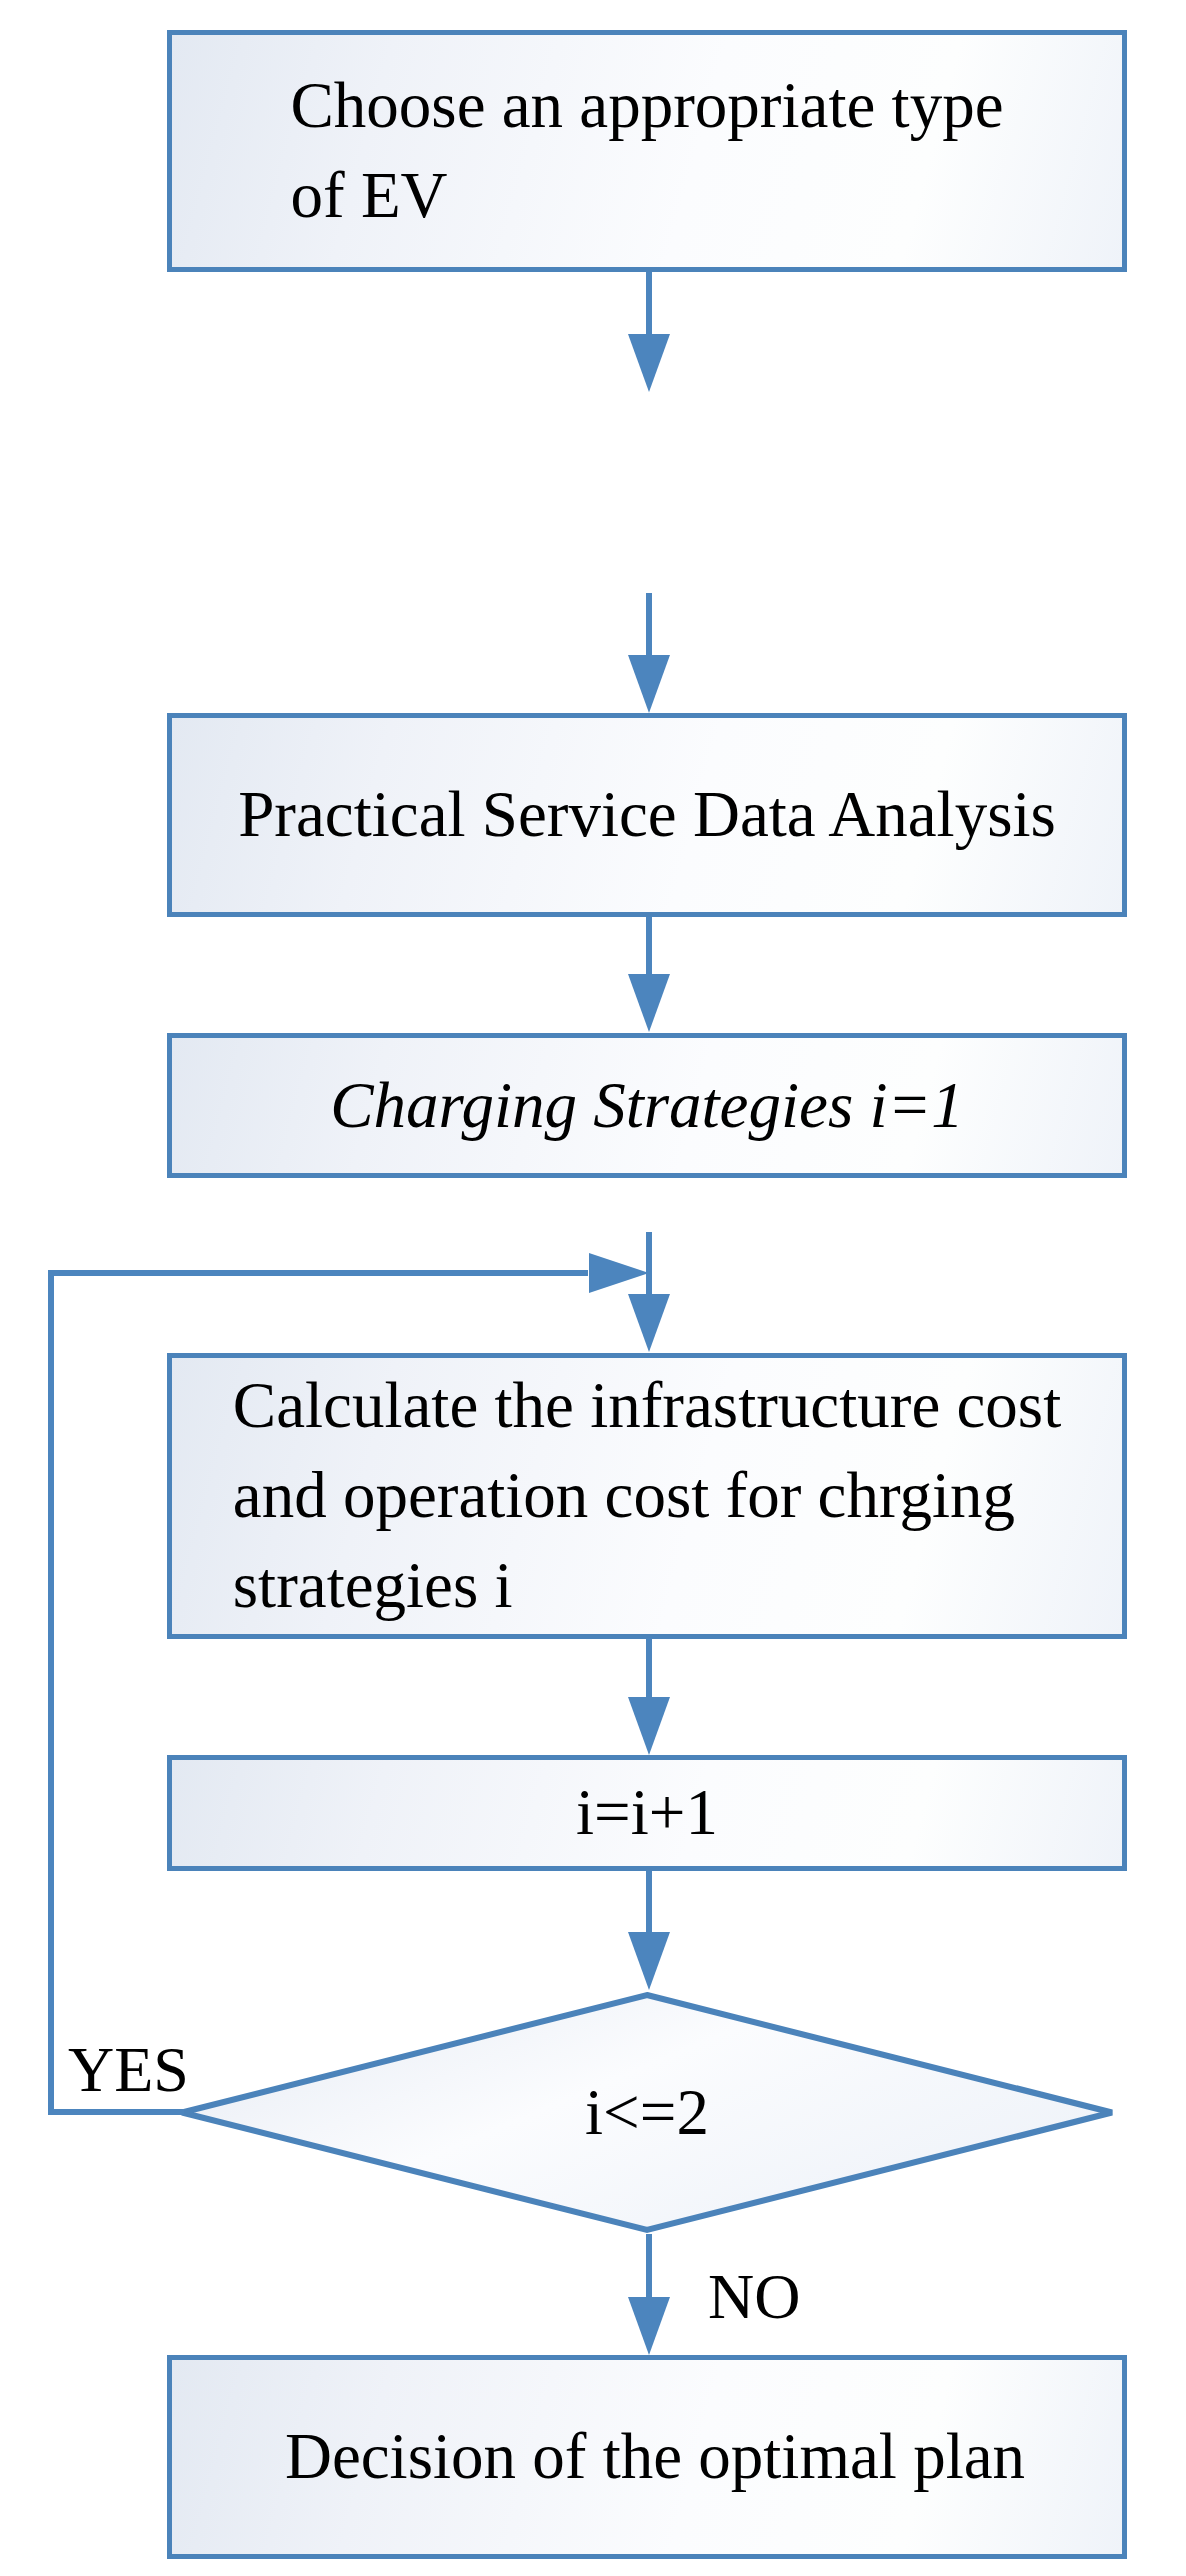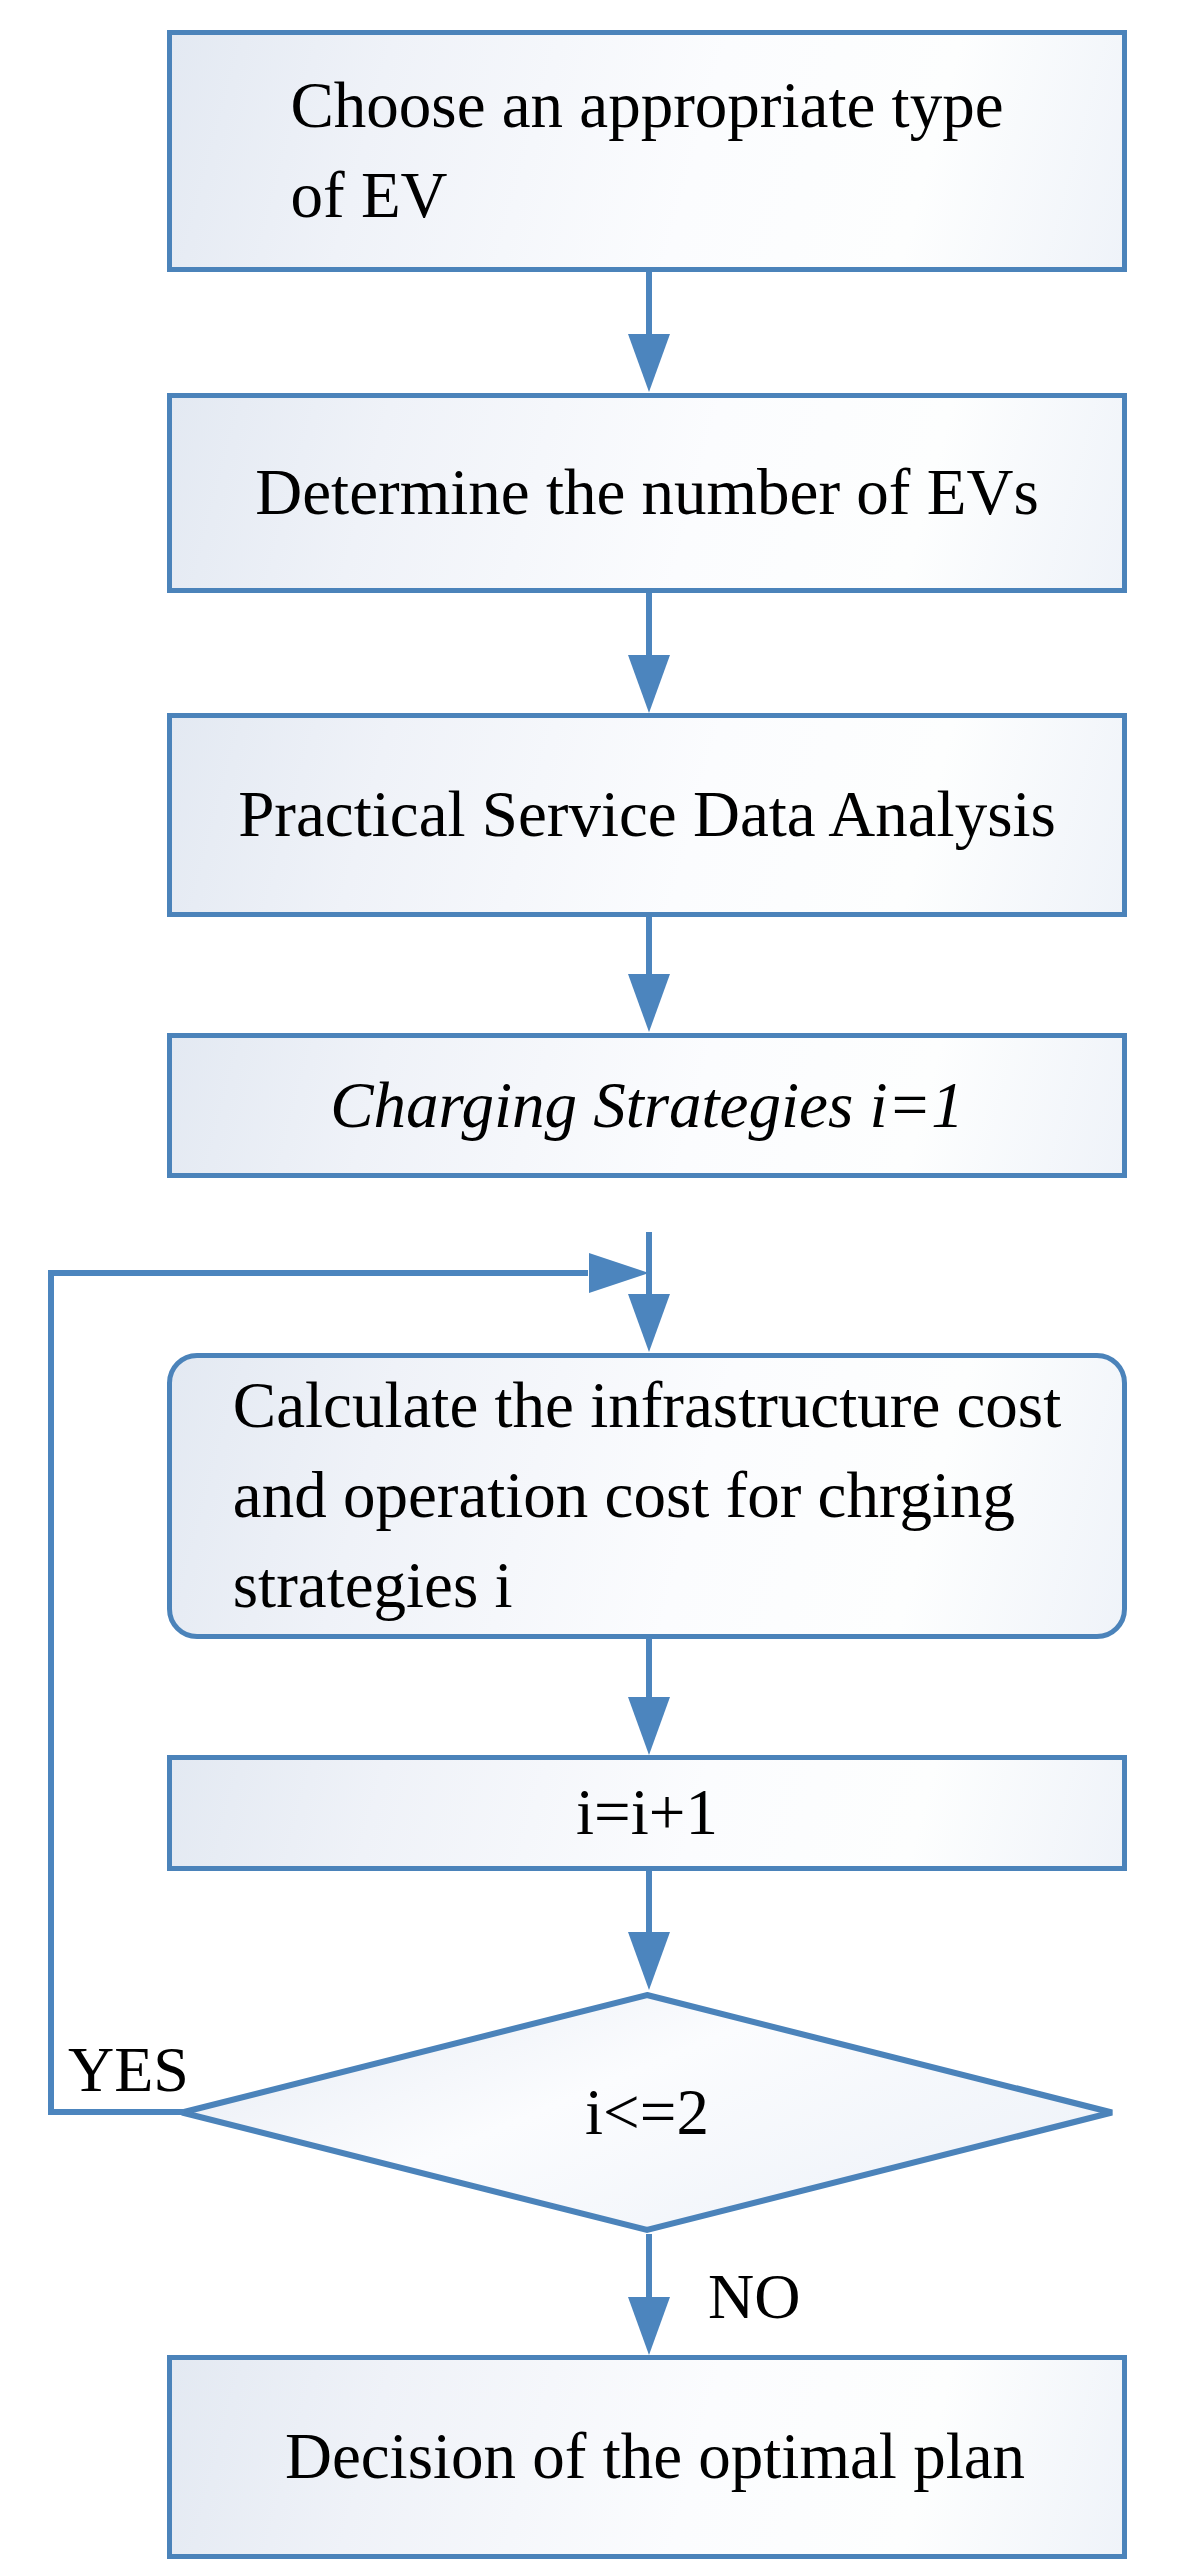--- a/index.html
+++ b/index.html
@@ -30,21 +30,21 @@
   .lbl {
     font-size: 65px;
     line-height: 1.38;
     white-space: pre-line;
   }
 
   .b1 { top: 30px;   height: 242px; }
   .b2 { top: 393px;  height: 200px; }
   .b3 { top: 713px; height: 204px; }
   .b4 { top: 1033px; height: 145px; font-style: italic; }
-  .b5 { top: 1353px; height: 286px; border-radius: 30px; }
+  .b5 { top: 1353px; height: 286px; }
   .b6 { top: 1755px; height: 116px; }
   .b8 { top: 2355px; height: 204px; padding-left: 16px; }
 
   
   .diamond-svg {
     position: absolute;
     left: 178px;
     top: 1991px;
     width: 938px;
     height: 243px;
@@ -131,23 +131,20 @@
 </style>
 </head>
 <body>
 
 <div class="canvas">
 
   <div class="box b1">
     <span class="lbl">Choose an appropriate type
 of EV</span>
   </div>
-  <div class="box b2">
-    <span class="lbl">Determine the number of EVs</span>
-  </div>
   <div class="box b3">
     <span class="lbl">Practical Service Data Analysis</span>
   </div>
   <div class="box b4">
     <span class="lbl">Charging Strategies i=1</span>
   </div>
   <div class="box b5">
     <span class="lbl">Calculate the infrastructure cost
 and operation cost for chrging
 strategies i</span>

